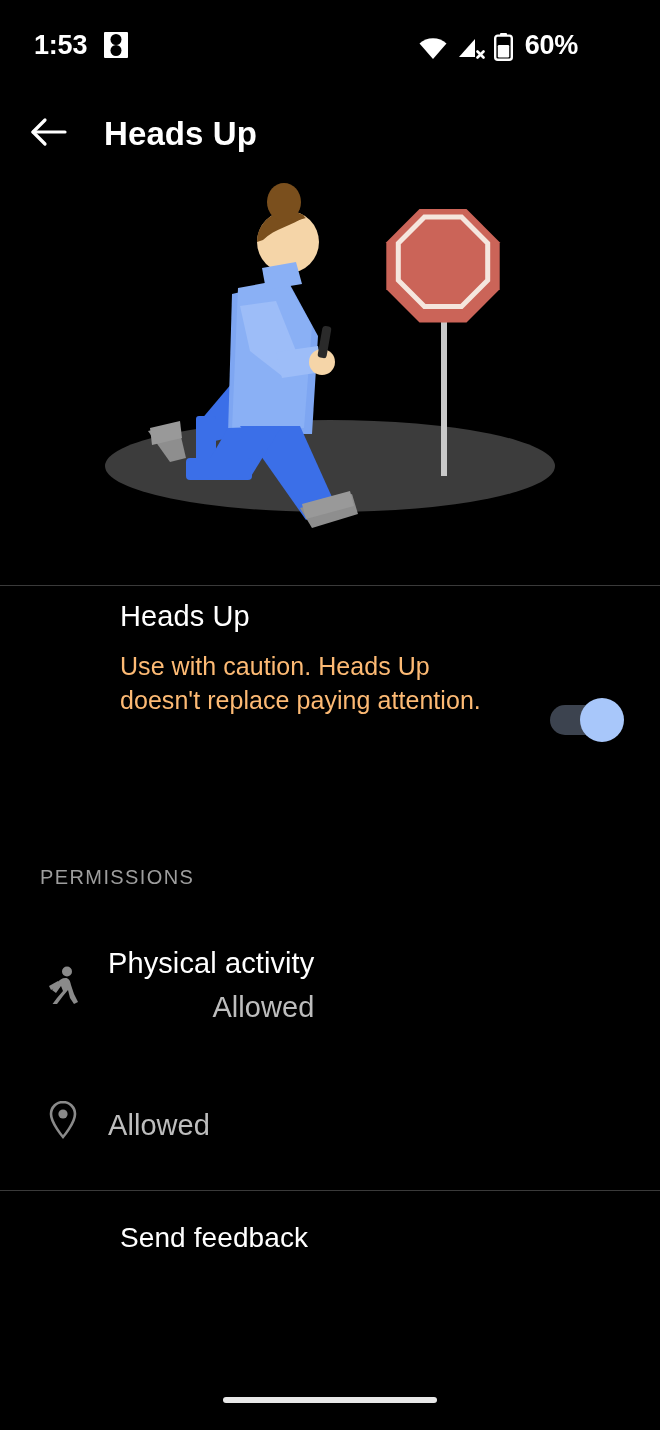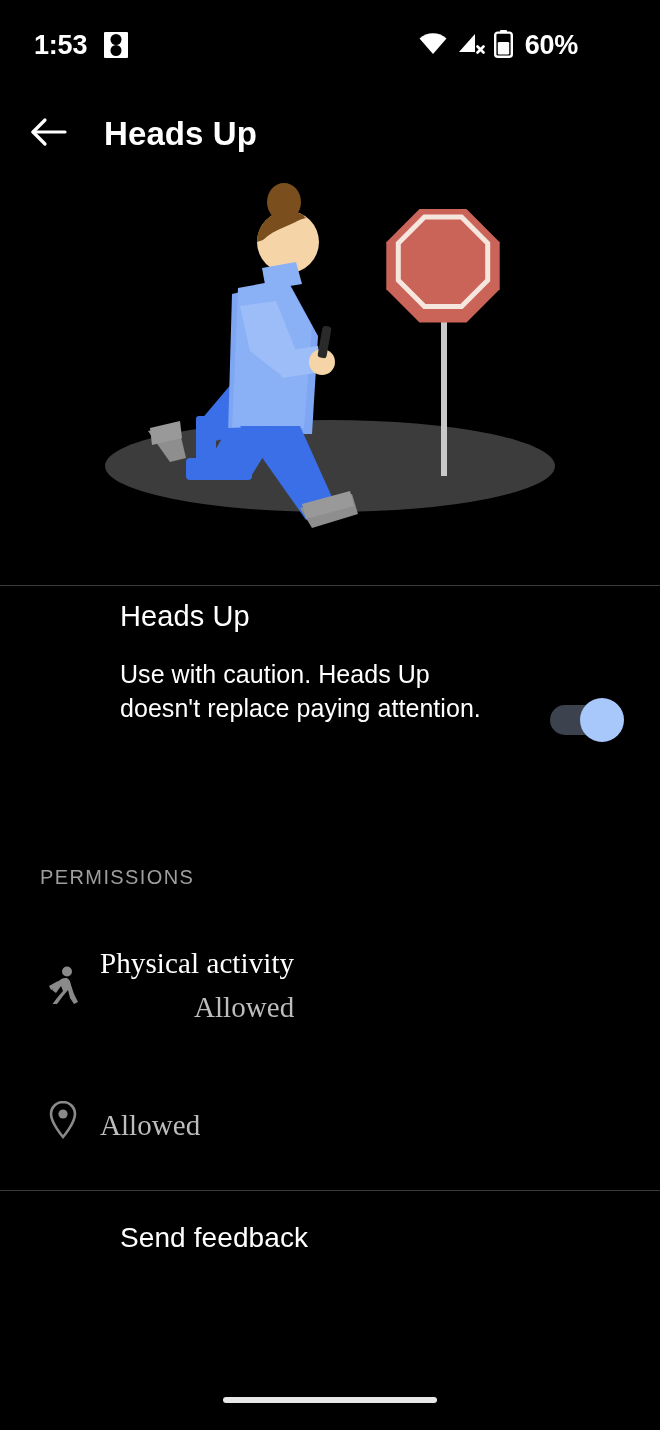--- a/index.html
+++ b/index.html
@@ -33,21 +33,21 @@
   }
   .sb-noticon::before, .sb-noticon::after {
     content:""; position:absolute; left:50%;
     width:11px; height:11px; background:#000;
     border-radius:50%;
     transform:translateX(-50%);
   }
   .sb-noticon::before { top:2px; }
   .sb-noticon::after  { bottom:2px; }
   .sb-spacer { flex:1; }
-  .sb-right { display:flex; align-items:flex-start; gap:9px; }
+  .sb-right { display:flex; align-items:flex-end; gap:9px; }
   .sb-right svg { display:block; }
   .sb-batt-text { font-size:27px; font-weight:700; margin-left:3px; letter-spacing:-0.3px; }
 
   
   .appbar {
     position:absolute; top:92px; left:0;
     width:660px; height:84px;
     display:flex; align-items:center;
   }
   .backbtn {
@@ -90,22 +90,22 @@
     font-size:29px; color:#fff; font-weight:400;
     line-height:1.15;
     letter-spacing:0.1px;
   }
   .mb-desc {
     font-size:25px; color:#bdbdbd; font-weight:400;
     line-height:1.36; margin-top:14px;
     letter-spacing:0.05px;
   }
   .mb-desc2 {
-    font-size:25px; color:#ffffff; font-weight:400;
-    line-height:1.36; margin-top:24px;
+    font-size:25px; color:#fdba74; font-weight:400;
+    line-height:1.36; margin-top:16px;
     letter-spacing:0.05px;
   }
   .mb-switch {
     width:82px; height:72px;
     display:flex; align-items:center; justify-content:flex-end;
     margin-top:84px;
     cursor:pointer;
     flex:0 0 auto;
   }
   .switch {
@@ -135,21 +135,21 @@
     cursor:pointer;
   }
   #perm-activity { top:930px; height:110px; }
   #perm-location { top:1065px; height:110px; }
   .perm-icon {
     width:50px; height:50px;
     display:flex; align-items:center; justify-content:center;
     flex:0 0 auto;
   }
   .perm-icon svg { display:block; }
-  .perm-text { margin-left:12px;font-family:Liberation Serif, serif; }
+  .perm-text { margin-left:20px; }
   .perm-title {
     font-size:29px; color:#fff; font-weight:400;
     line-height:1.2; letter-spacing:0.1px;
   }
   .perm-status {
     font-size:29px; color:#bdbdbd; font-weight:400;
     margin-top:11px; letter-spacing:0.05px;text-align:right;
   }
 
   

